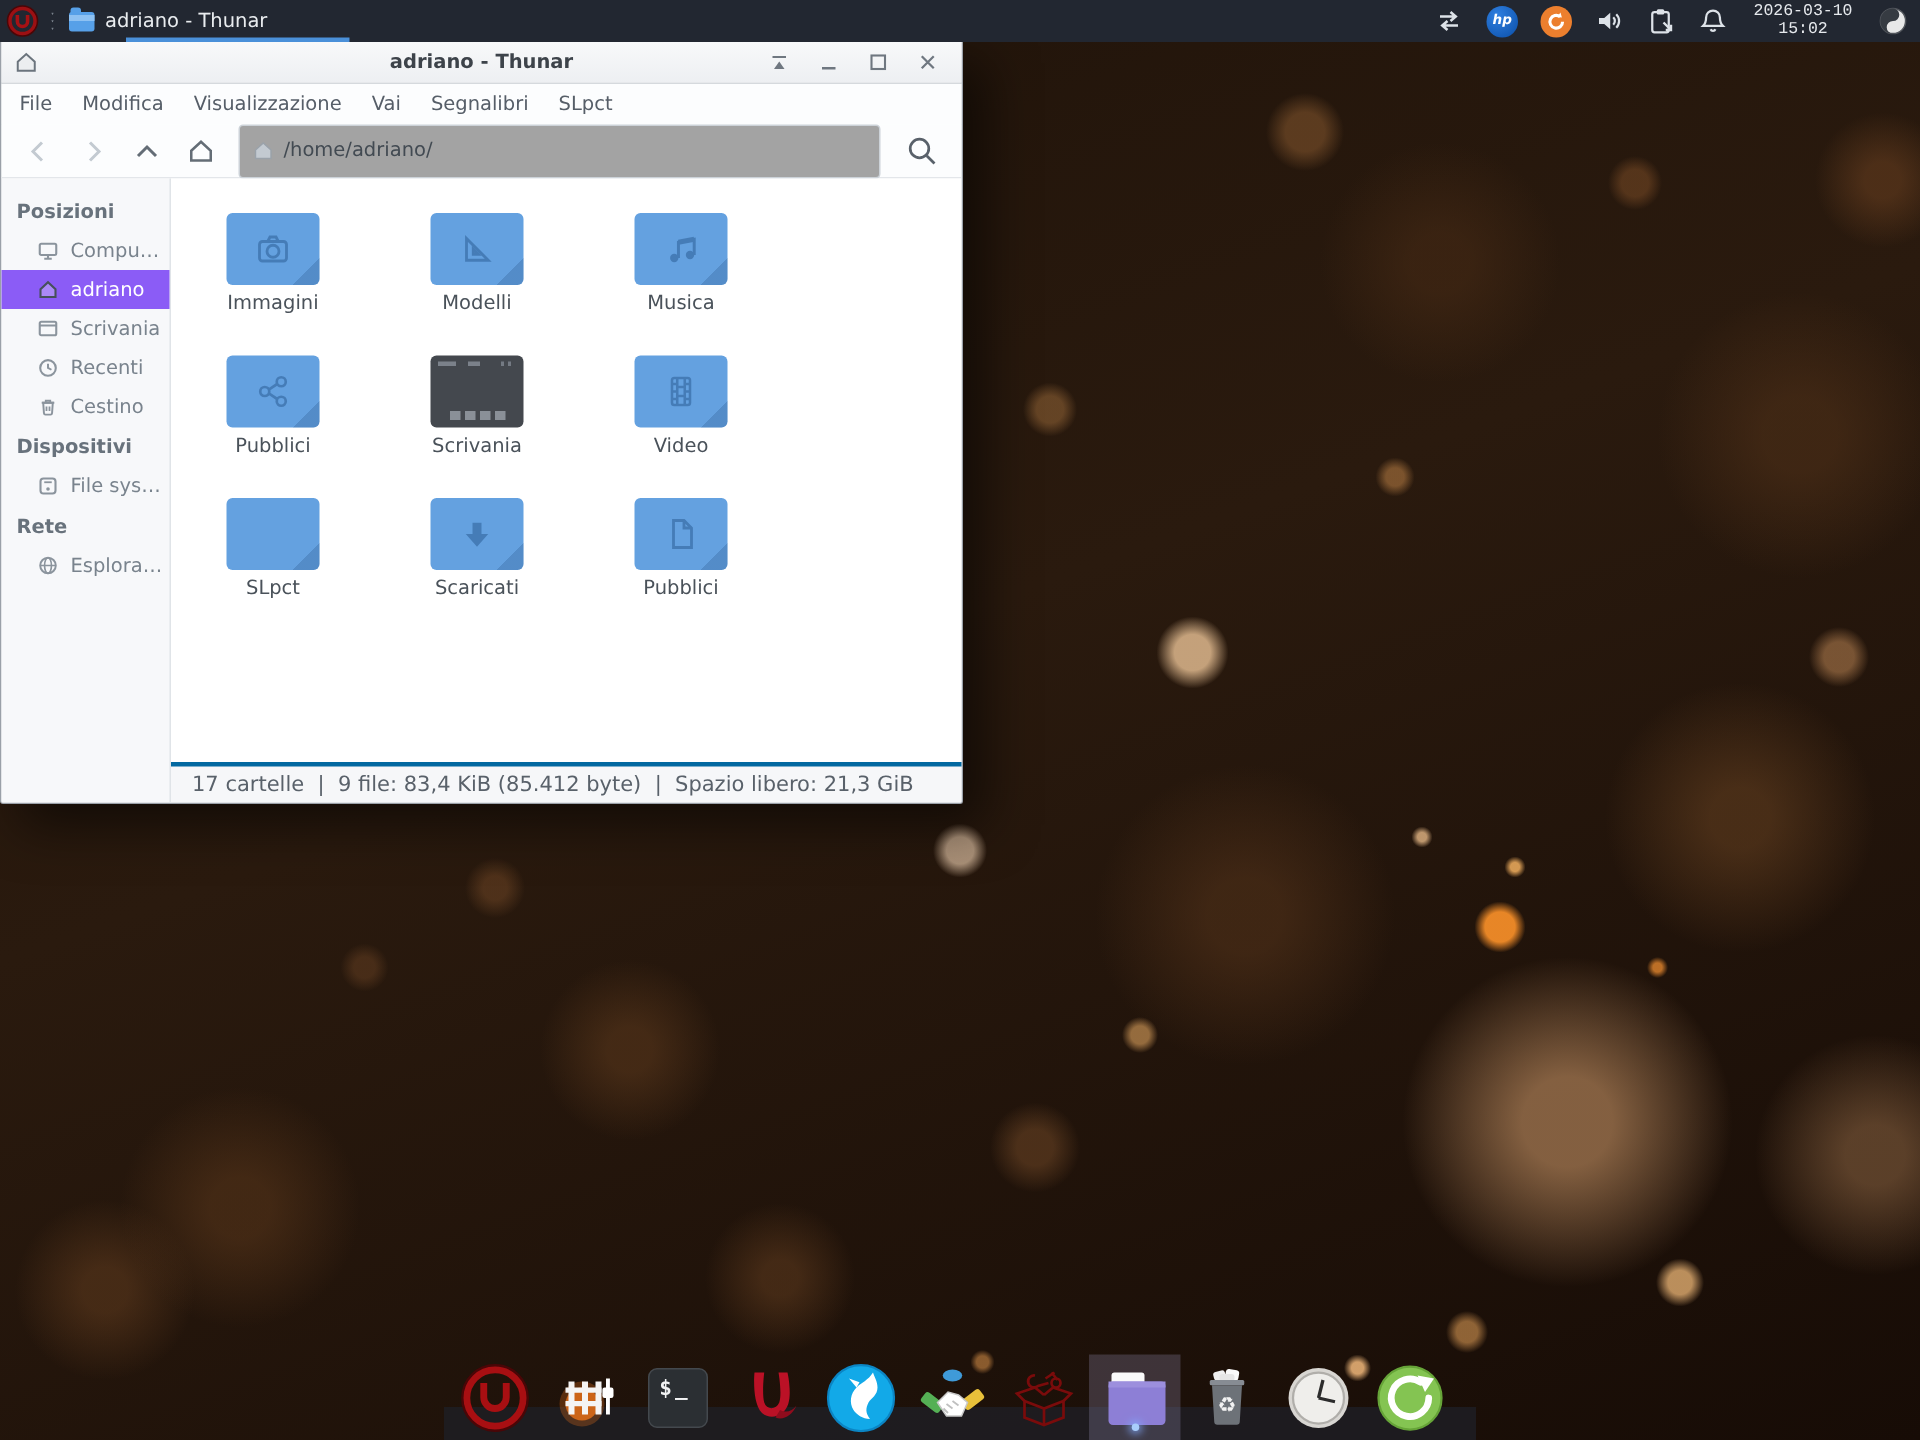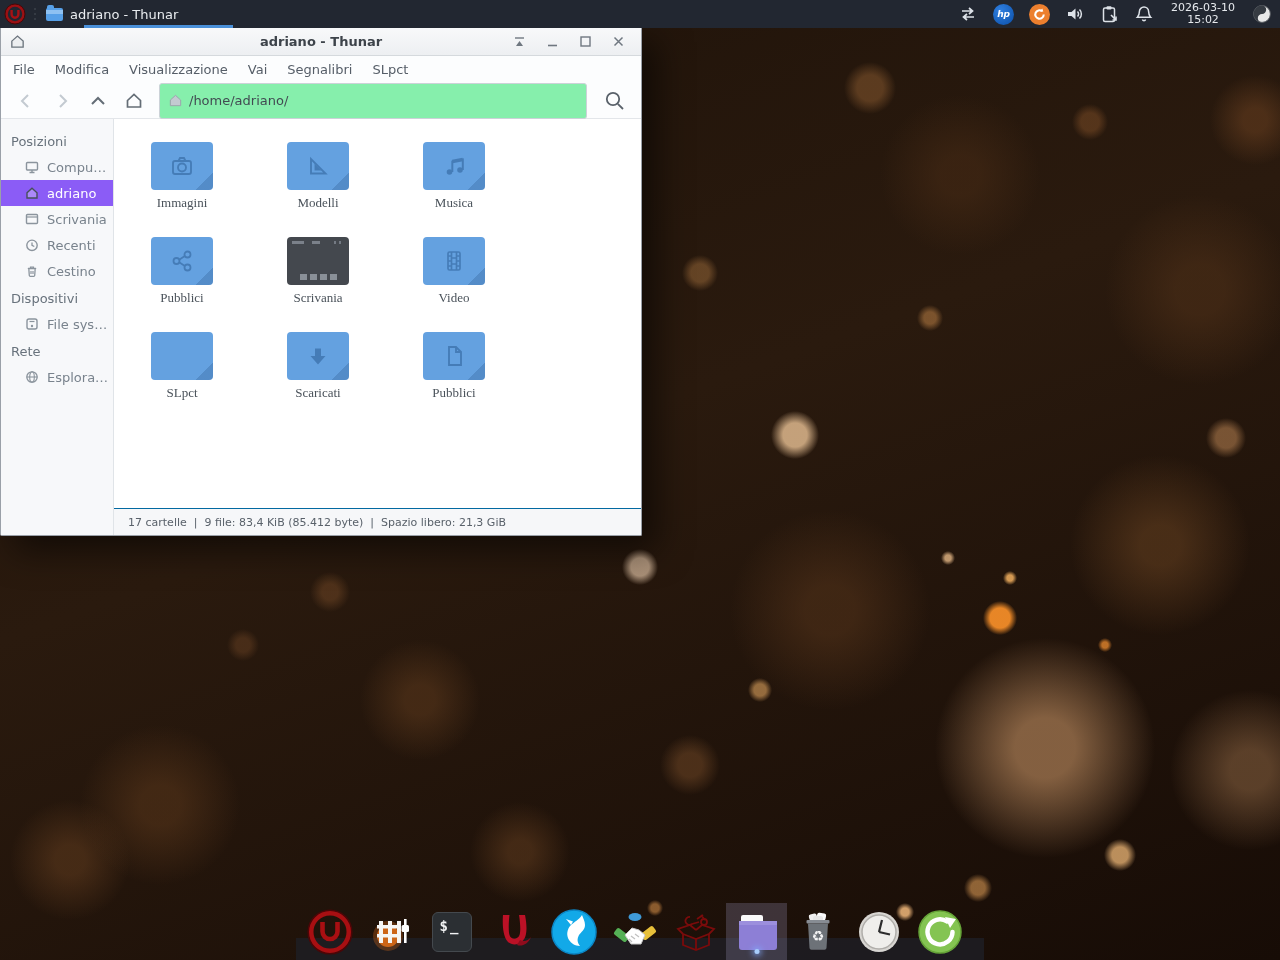--- a/index.html
+++ b/index.html
@@ -53,65 +53,65 @@
   .mini-folder { width:17px; height:13px; background:#57a0e8; border-radius:2px; position:relative; }
   .mini-folder::before { content:''; position:absolute; top:-3px; left:1px; width:7px; height:4px; background:#57a0e8; border-radius:2px 2px 0 0; }
   .mini-folder::after { content:''; position:absolute; top:2px; left:0; right:0; height:4px; background:#8ec1f2; }
   .task-label { font-size:13px; color:#e9ecef; white-space:nowrap; }
   .task-underline { position:absolute; left:84px; top:25px; width:149px; height:3px; background:#4a90d9; z-index:51; }
   .tray { margin-left:auto; display:flex; align-items:center; gap:15px; padding-right:8px; }
   .tray svg { display:block; }
   .round-badge { width:21px; height:21px; border-radius:50%; display:flex; align-items:center; justify-content:center; }
   .hp-badge { background:radial-gradient(circle at 35% 30%, #2f7fe0, #0b4fa8); color:#fff; font-size:9px; font-weight:bold; font-style:italic; }
   .upd-badge { background:#ec7f2e; }
-  .clock2 { text-align:center; font-size:11px; line-height:12px; color:#e6e9ed; padding:0 2px; }
+  .clock2 { text-align:center; font-size:11px; line-height:12px; color:#e6e9ed; padding:0 2px;font-family:Liberation Mono, monospace; }
 
   
   .window { position:absolute; left:0; top:28px; width:642px; height:508px; background:#fff;
     border:1px solid #9aa0a8; border-top:none; border-radius:0 0 2px 2px;
     box-shadow:14px 14px 34px rgba(0,0,0,.55); z-index:40; display:flex; flex-direction:column; }
   .titlebar { height:28px; background:linear-gradient(#f8f9fa,#edeff2); border-bottom:1px solid #d5d9dd;
     display:flex; align-items:center; padding:0 8px; flex:0 0 auto; }
   .title-text { position:absolute; left:0; right:0; text-align:center; font-size:13px; font-weight:bold; color:#3d434a; pointer-events:none; }
   .titlebar { position:relative; }
   .tb-btns { margin-left:auto; display:flex; align-items:center; gap:15px; padding-right:6px; z-index:2; }
   .tb-btn { width:18px; height:18px; display:flex; align-items:center; justify-content:center; cursor:default; }
   .menubar { height:27px; background:#fcfdfe; display:flex; align-items:center; padding-left:2px; flex:0 0 auto; }
   .menu-item { font-size:13px; color:#565e68; padding:4px 10px; cursor:default; }
   .toolbar { height:36px; background:#fcfdfe; border-bottom:1px solid #e3e6ea; display:flex; align-items:center; padding:0 8px; gap:2px; flex:0 0 auto; }
   .nav-btn { width:34px; height:28px; display:flex; align-items:center; justify-content:center; border-radius:3px; }
-  .pathbar { flex:1; height:36px; margin:0 8px 0 6px; background:#86efac; border:1px solid #ccd2d8; border-radius:3px;
+  .pathbar { flex:1; height:36px; margin:0 8px 0 6px; background:#a3a3a3; border:1px solid #ccd2d8; border-radius:3px;
     display:flex; align-items:center; padding:0 8px; gap:6px; }
   .path-text { font-size:13px; color:#424a52; }
   .search-btn { width:36px; height:30px; display:flex; align-items:center; justify-content:center; }
 
   .window-body { flex:1; display:flex; min-height:0; }
   .sidebar { width:113px; background:#f7f8fa; border-right:1px solid #e0e4e8; padding-top:8px; flex:0 0 auto; }
-  .side-header { font-size:13px; font-weight:normal; color:#68727c; padding:7px 10px 5px; }
+  .side-header { font-size:13px; font-weight:bold; color:#68727c; padding:7px 10px 5px; }
   .side-item { height:26px; display:flex; align-items:center; gap:7px; padding-left:23px; font-size:13px; color:#79838d; cursor:default; }
   .side-item svg { flex:0 0 auto; }
   .side-item.selected { background:#8b5cf6; color:#fff; }
   .right-col { flex:1; display:flex; flex-direction:column; min-width:0; }
-  .main-area { flex:1; background:#fff; padding-top:14px; display:grid; grid-template-columns:repeat(3,136px); grid-auto-rows:79px; row-gap:16px; align-content:start;font-family:Liberation Serif, serif; }
+  .main-area { flex:1; background:#fff; padding-top:14px; display:grid; grid-template-columns:repeat(3,136px); grid-auto-rows:79px; row-gap:16px; align-content:start; }
   .fcell { display:flex; flex-direction:column; align-items:center; cursor:default; }
   .ficon { width:62px; height:48px; margin-top:9px; background:#64a1e0; border-radius:4px; position:relative; }
   .ficon::before { content:''; position:absolute; top:-9px; left:5px; width:34px; height:14px; background:#fcfdfe;
     border:2px solid #b5bcc4; border-radius:3px 3px 0 0; z-index:-1;
     background-image:linear-gradient(#aab1b8,#aab1b8); background-repeat:no-repeat; background-position:center 3px; background-size:14px 2.5px; }
   .ficon::after { content:''; position:absolute; right:0; bottom:0; width:18px; height:18px; border-radius:0 0 4px 0;
     background:linear-gradient(to top left, rgba(25,65,115,.22) 49.5%, transparent 50%); }
   .ficon svg { position:absolute; left:50%; top:50%; transform:translate(-50%,-50%); }
   .deskicon { width:62px; height:48px; margin-top:9px; background:#44484e; border-radius:4px; position:relative; }
   .deskicon::before { content:''; position:absolute; top:4px; left:5px; height:3px; width:52px;
     background:linear-gradient(to right,#7b818a 0 12px,transparent 12px 20px,#7b818a 20px 28px,transparent 28px 42px,#747a83 42px 44px,transparent 44px 47px,#747a83 47px 49px,transparent 49px); }
   .deskicon::after { content:''; position:absolute; bottom:5px; left:13px; width:7px; height:6px; background:#8a9098;
     box-shadow:10px 0 #8a9098, 20px 0 #8a9098, 30px 0 #8a9098; }
   .flabel { margin-top:5px; font-size:13px; color:#4a525a; }
-  .statusbar { height:27px; background:#f6f7f9; border-top:1px solid #0369a1; display:flex; align-items:center;
-    padding-left:14px; font-size:11px; color:#59616a; white-space:pre; flex:0 0 auto;text-align:right; }
+  .statusbar { height:27px; background:#f6f7f9; border-top:3px solid #0369a1; display:flex; align-items:center;
+    padding-left:14px; font-size:14px; color:#59616a; white-space:pre; flex:0 0 auto;text-align:right; }
 
   
   .dock-strip { position:absolute; left:296px; top:938px; width:688px; height:22px; background:rgba(30,31,37,.82); z-index:20; }
   .dock { position:absolute; left:299px; top:903px; display:flex; z-index:21; }
   .dock-cell { width:61px; height:57px; display:flex; align-items:center; justify-content:center; position:relative; }
   .dock-cell.active { background:rgba(135,128,158,.32); }
   .dock-cell.active::after { content:''; position:absolute; bottom:6px; left:50%; transform:translateX(-50%);
     width:5px; height:5px; border-radius:50%; background:#a8cdfb; box-shadow:0 0 6px 2px rgba(130,170,255,.8); }
   .term-icon { width:40px; height:40px; background:#2b2f33; border:1px solid #44494e; border-radius:6px;
     color:#f2f3f4; font-family:"DejaVu Sans Mono", monospace; font-size:14px; font-weight:bold; padding:5px 0 0 7px; letter-spacing:2px; }

